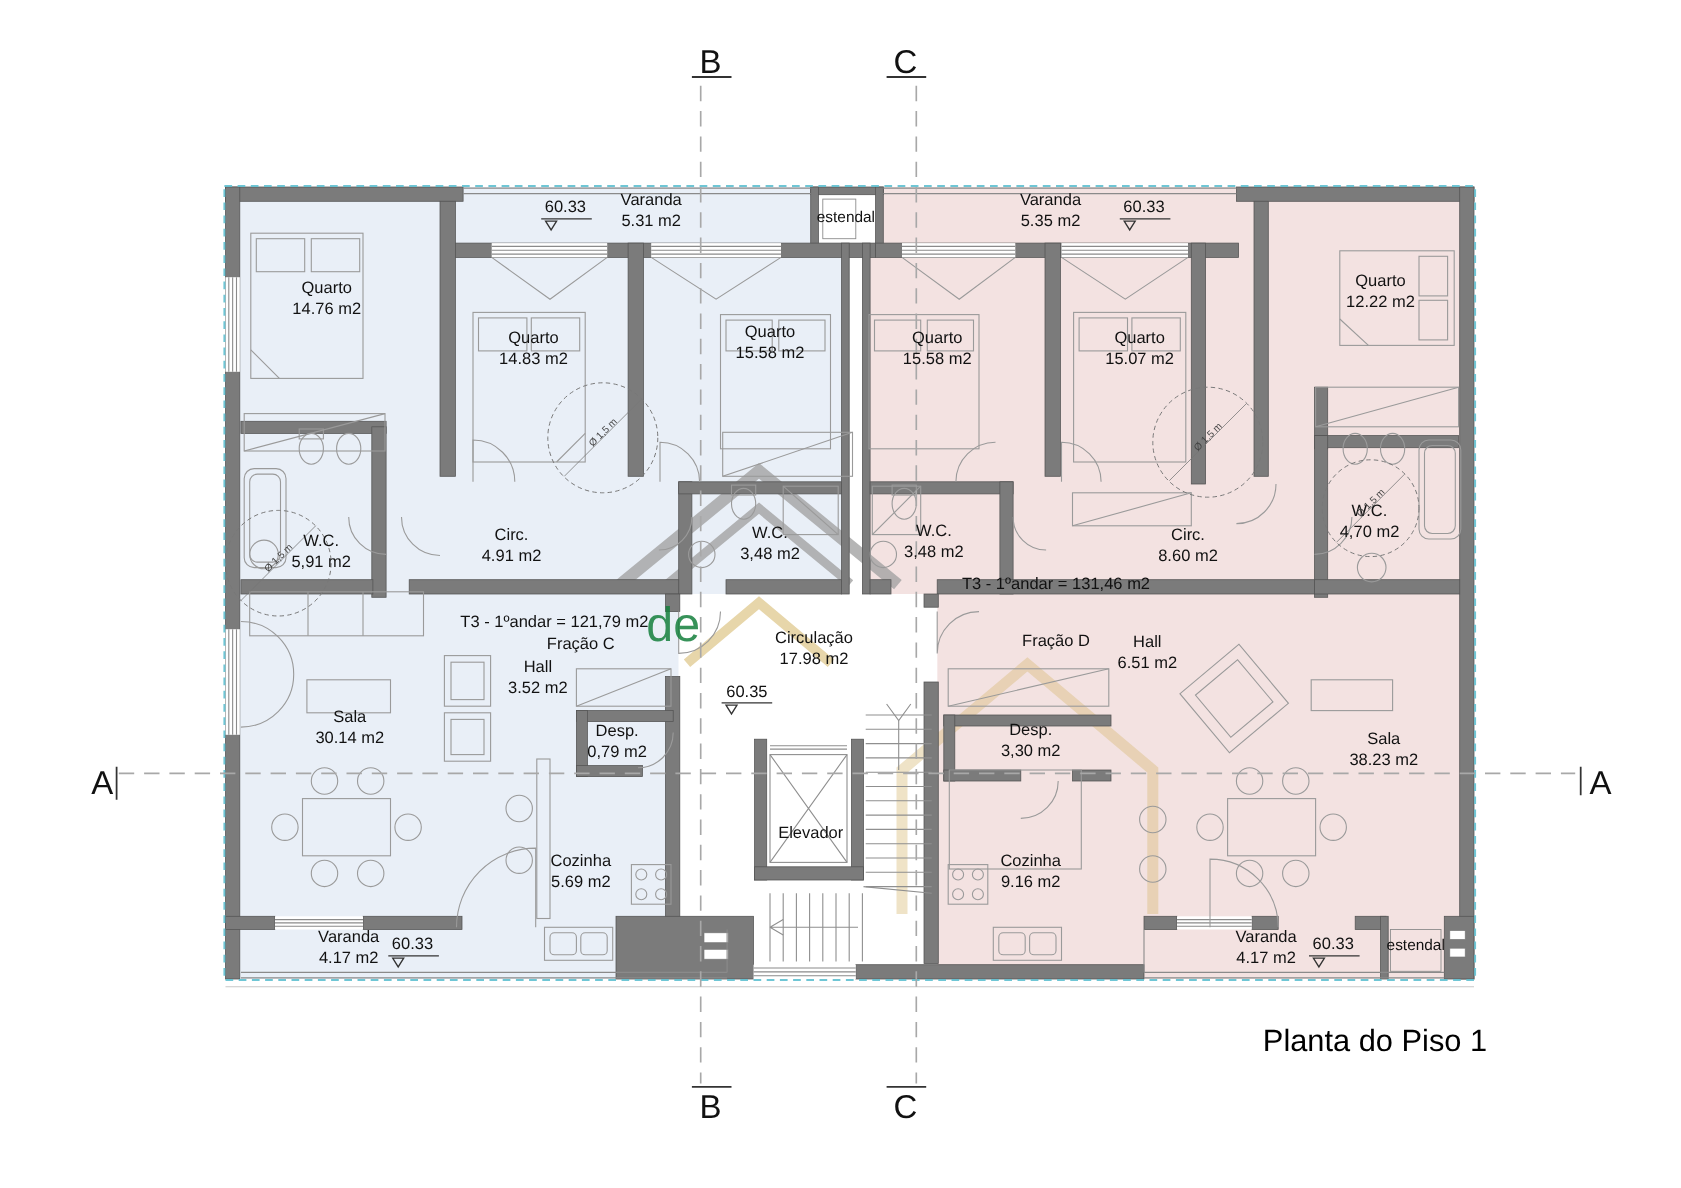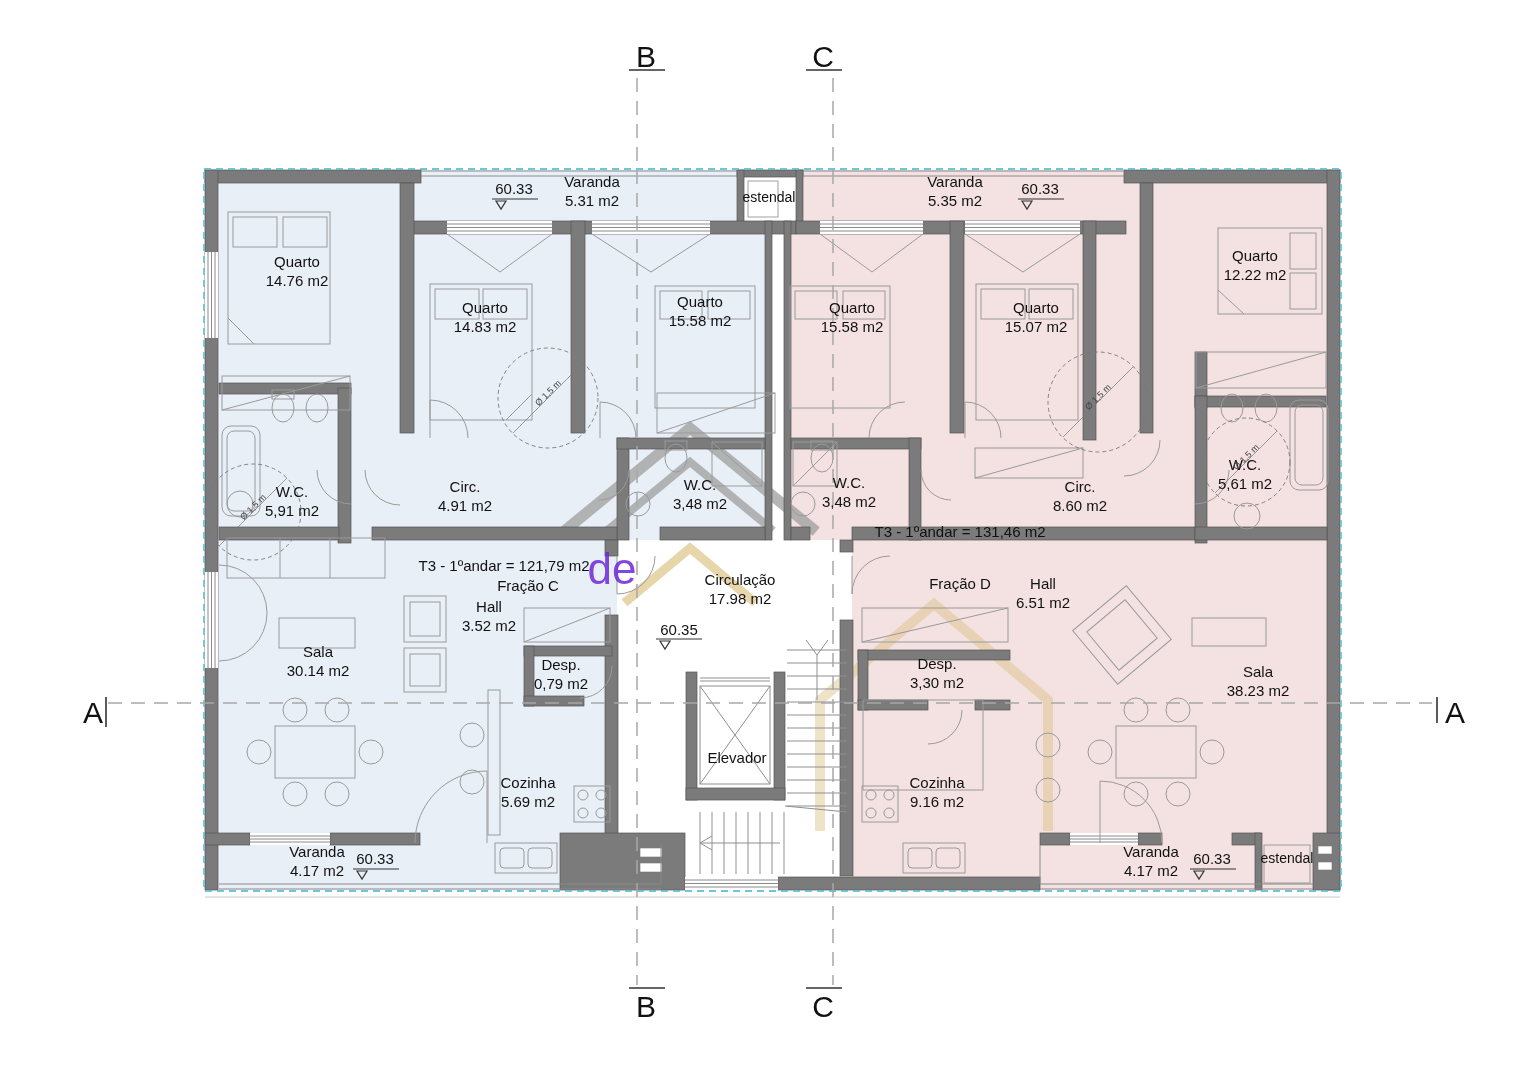--- a/index.html
+++ b/index.html
@@ -5,21 +5,21 @@
   html,body{margin:0;padding:0;background:#fff}
   .plan{position:relative;width:1528px;height:1080px;background:#fff;
         font-family:"Liberation Sans",sans-serif;overflow:hidden}
   .plan svg{position:absolute;left:0;top:0}
   .lbl{position:absolute;transform:translate(-50%,-50%);text-align:center;
        font-size:15px;line-height:1.25;color:#111;white-space:nowrap}
   .lbl span{display:block}
   .sm{font-size:14px}
   .marker{font-size:30px}
   .title{font-size:28px;color:#000}
-  .wm-de{font-size:44px;color:#6d28d9;opacity:.85}
+  .wm-de{font-size:44px;color:#15803d;opacity:.85}
   .wm-brand{font-size:76px;font-weight:bold;color:#d9bc74;letter-spacing:8px;opacity:.88}
   .wm-tag{font-size:21px;color:#a9a9a9;letter-spacing:5px;opacity:.9}
   .turn{position:absolute;transform:translate(-50%,-50%) rotate(-45deg);
         font-size:9px;color:#444;white-space:nowrap}
 </style>
 </head>
 <body>
 
 <div class="plan">
 
@@ -405,21 +405,21 @@
 <div class="lbl" style="left:849px;top:493px">
       <span>W.C.</span>
       <span>3,48 m2</span>
     </div>
 <div class="lbl" style="left:1080px;top:497px">
       <span>Circ.</span>
       <span>8.60 m2</span>
     </div>
 <div class="lbl" style="left:1245px;top:475px">
       <span>W.C.</span>
-      <span>5,61 m2</span>
+      <span>4,70 m2</span>
     </div>
 <div class="lbl" style="left:1043px;top:594px">
       <span>Hall</span>
       <span>6.51 m2</span>
     </div>
 <div class="lbl" style="left:937px;top:674px">
       <span>Desp.</span>
       <span>3,30 m2</span>
     </div>
 <div class="lbl" style="left:937px;top:793px">
@@ -456,14 +456,15 @@
 <div class="lbl marker" style="left:646px;top:1007px">B</div>
 <div class="lbl marker" style="left:823px;top:1007px">C</div>
 <div class="lbl marker" style="left:93px;top:713px">A</div>
 <div class="lbl marker" style="left:1455px;top:713px">A</div>
 
 <div class="turn" style="left:548px;top:393px">Ø 1,5 m</div>
 <div class="turn" style="left:253px;top:507px">Ø 1,5 m</div>
 <div class="turn" style="left:1098px;top:397px">Ø 1,5 m</div>
 <div class="turn" style="left:1246px;top:457px">Ø 1,5 m</div>
 
+<div class="lbl title" style="left:1250px;top:946px">Planta do Piso 1</div>
 
 </div>
 
 </body></html>

